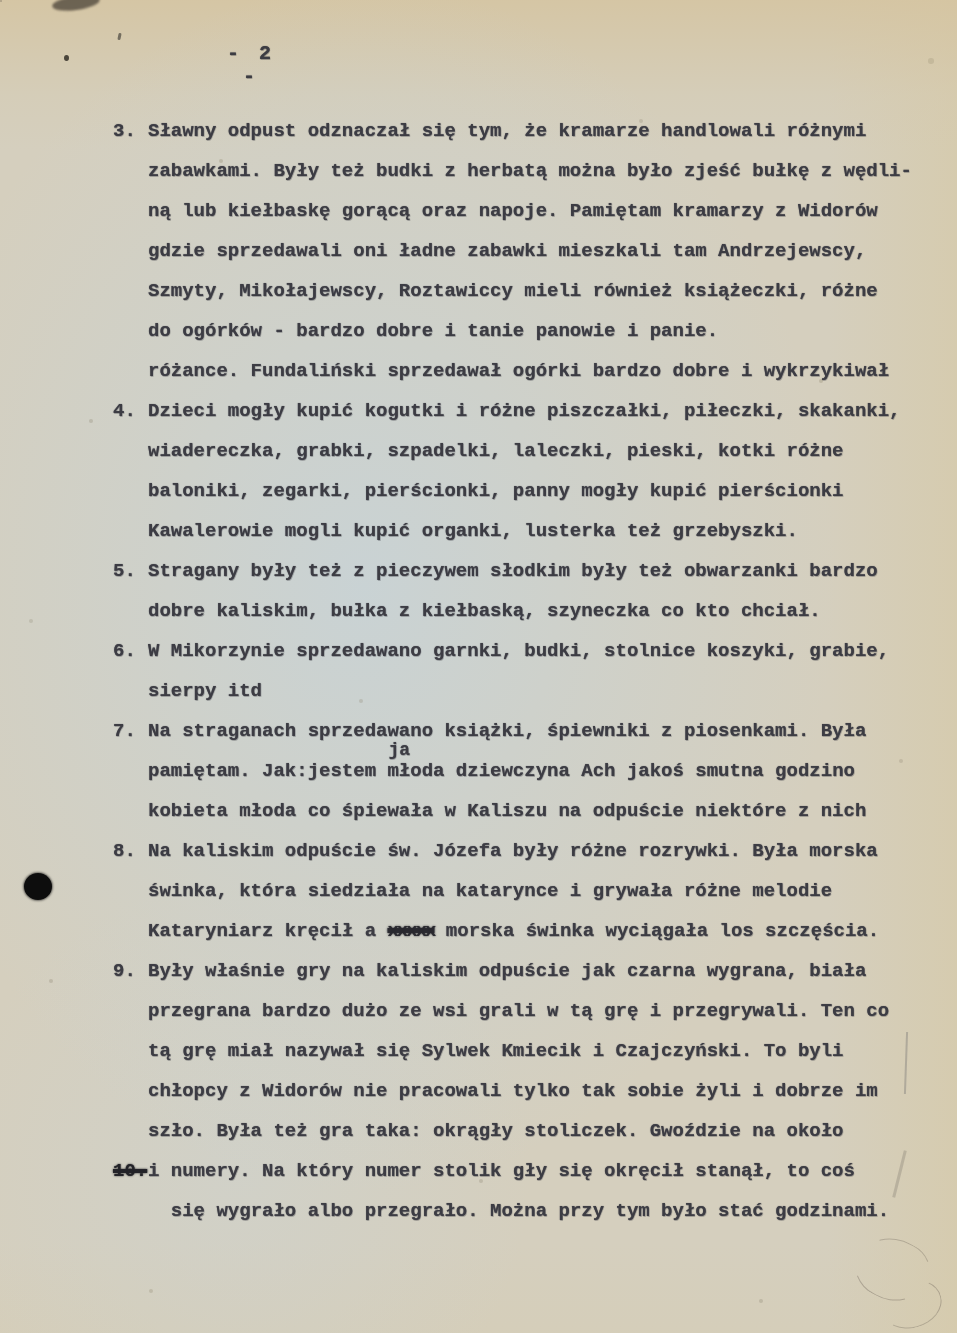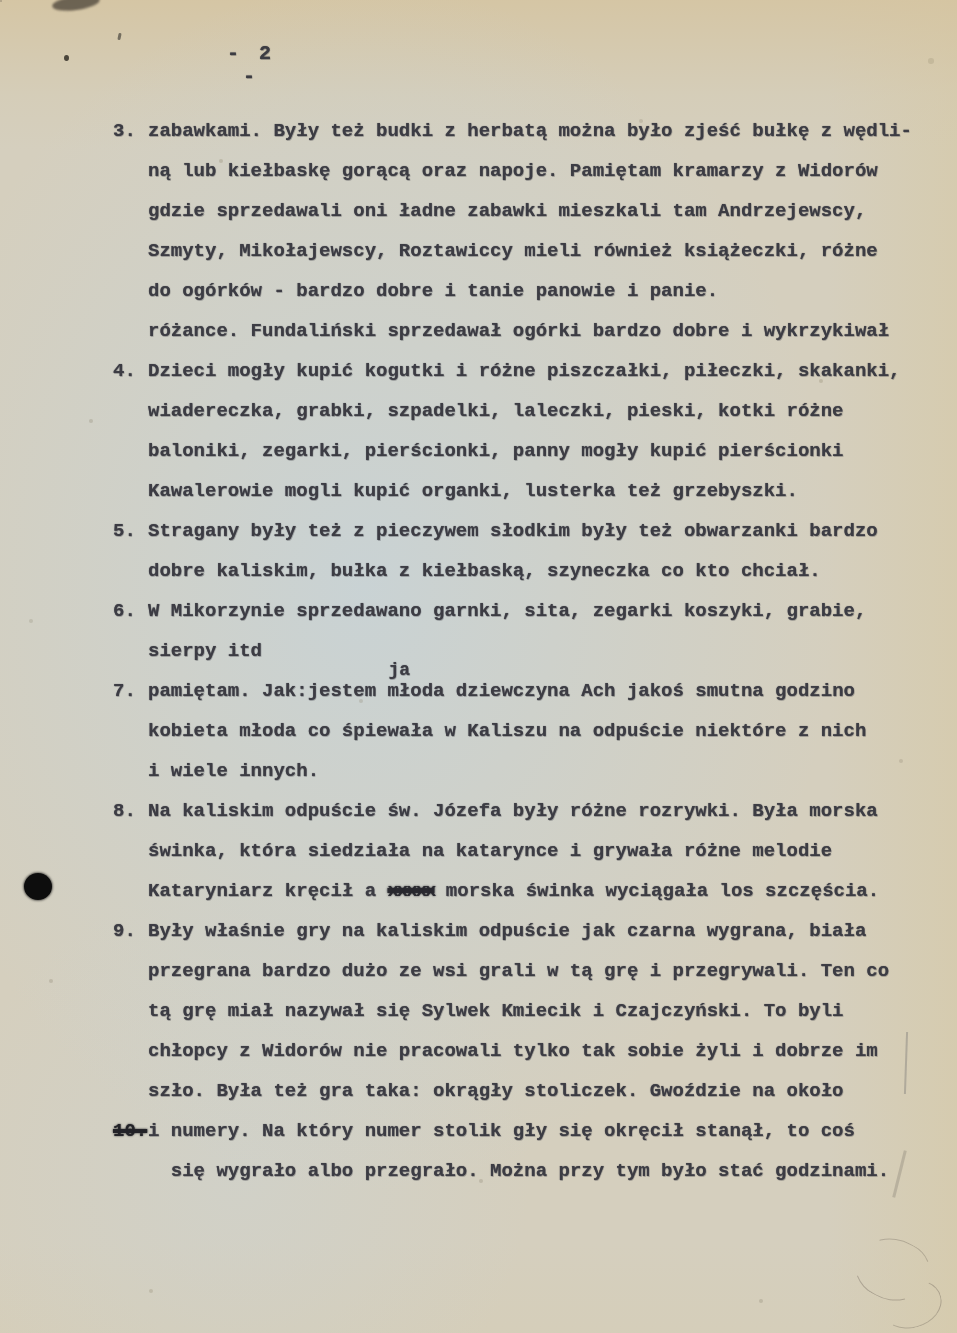--- a/index.html
+++ b/index.html
@@ -78,20 +78,21 @@
   <div class="speck-a"></div>
   <div class="speck-b"></div>
   <div class="paper-specks"></div>
 
   <div class="page-number">- 2 -</div>
 
   <div class="doc-body" id="doc-body">
       <div class="item">
         <span class="num">3.</span>
         <div class="lines">
+          <div class="line">Sławny odpust odznaczał się tym, że kramarze handlowali różnymi</div>
           <div class="line">zabawkami. Były też budki z herbatą można było zjeść bułkę z wędli-</div>
           <div class="line">ną lub kiełbaskę gorącą oraz napoje. Pamiętam kramarzy z Widorów</div>
           <div class="line">gdzie sprzedawali oni ładne zabawki mieszkali tam Andrzejewscy,</div>
           <div class="line">Szmyty, Mikołajewscy, Roztawiccy mieli również książeczki, różne</div>
           <div class="line">do ogórków - bardzo dobre i tanie panowie i panie.</div>
           <div class="line">różance. Fundaliński sprzedawał ogórki bardzo dobre i wykrzykiwał</div>
         </div>
       </div>
       <div class="item">
         <span class="num">4.</span>
@@ -105,30 +106,30 @@
       <div class="item">
         <span class="num">5.</span>
         <div class="lines">
           <div class="line">Stragany były też z pieczywem słodkim były też obwarzanki bardzo</div>
           <div class="line">dobre kaliskim, bułka z kiełbaską, szyneczka co kto chciał.</div>
         </div>
       </div>
       <div class="item">
         <span class="num">6.</span>
         <div class="lines">
-          <div class="line">W Mikorzynie sprzedawano garnki, sita, zegarki koszyki, grabie,</div>
+          <div class="line">W Mikorzynie sprzedawano garnki, budki, stolnice koszyki, grabie,</div>
           <div class="line">sierpy itd</div>
         </div>
       </div>
       <div class="item">
         <span class="num">7.</span>
         <div class="lines">
+          <div class="line">Na straganach sprzedawano książki, śpiewniki z piosenkami. Była</div>
           <div class="line"><span>pamiętam. Jak:jestem </span><span class="sup">ja</span><span>młoda dziewczyna Ach jakoś smutna godzino</span></div>
           <div class="line">kobieta młoda co śpiewała w Kaliszu na odpuście niektóre z nich</div>
-          <div class="line">i wiele innych.</div>
         </div>
       </div>
       <div class="item">
         <span class="num">8.</span>
         <div class="lines">
           <div class="line">Na kaliskim odpuście św. Józefa były różne rozrywki. Była morska</div>
           <div class="line">świnka, która siedziała na katarynce i grywała różne melodie</div>
           <div class="line"><span>Kataryniarz kręcił a </span><span class="strike">xxxxx</span><span> morska świnka wyciągała los szczęścia.</span></div>
         </div>
       </div>

